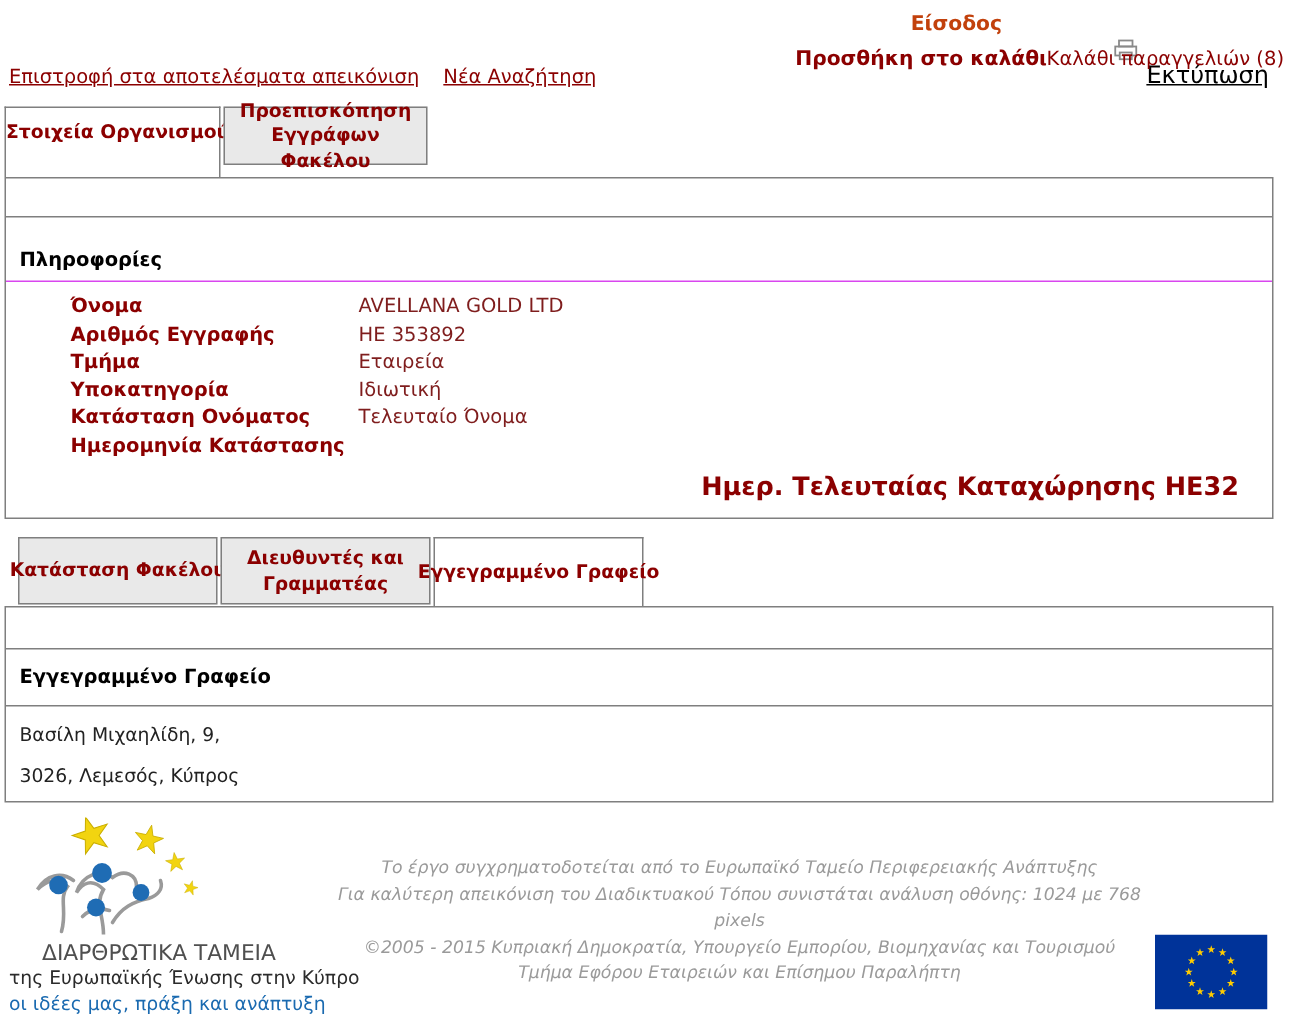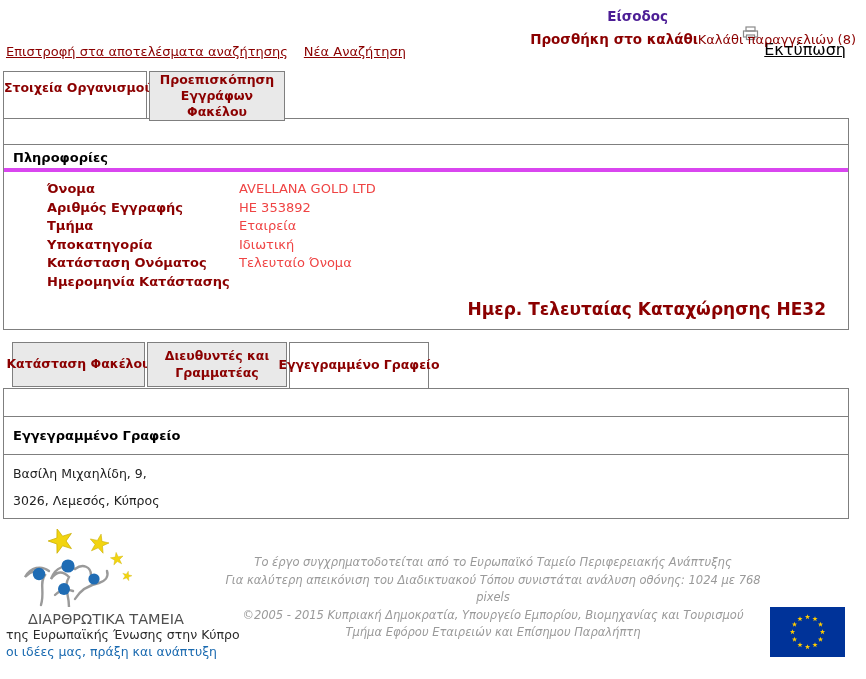--- a/index.html
+++ b/index.html
@@ -3,41 +3,41 @@
 <meta charset="utf-8">
 <style>
   * { margin:0; padding:0; box-sizing:border-box; }
   html,body { background:#fff; }
   .page {
     position:relative; width:866px; height:679px; overflow:hidden; background:#fff;
     font-family:"DejaVu Sans","Liberation Sans",sans-serif; font-size:13px; color:#1a1a1a;
   }
   
   .header { position:relative; height:71px; }
-  .login { position:absolute; top:8px; right:198px; font-weight:bold; color:#4c1d95; font-size:13.5px; cursor:pointer; }
+  .login { position:absolute; top:8px; right:198px; font-weight:bold; color:#c2410c; font-size:13.5px; cursor:pointer; }
   .printwrap { position:absolute; top:8px; right:20px; display:flex; align-items:center; gap:5px; color:#8a8a8a; }
   .printwrap a { color:#000000; text-decoration:underline; font-size:16px; cursor:pointer;margin-top:32px; }
   .addcart { position:absolute; top:31px; right:168px; font-weight:bold; color:#8b0000; font-size:13.5px; cursor:pointer; }
   .cart { position:absolute; top:32px; right:10px; color:#8b0000; font-size:13px; cursor:pointer; }
   .leftlinks { position:absolute; top:44px; left:6px; display:flex; gap:16px; }
   .leftlinks span { color:#8b0000; text-decoration:underline; cursor:pointer; font-size:13px; }
   
   .tabs1 { display:flex; margin-left:3px; height:47px; align-items:flex-start; position:relative; z-index:2; }
   .tab { font-weight:bold; color:#8b0000; font-size:12.5px; text-align:center; cursor:pointer; }
   .tab1a { width:144px; height:47px; background:#fff; border:1px solid #7f7f7f; border-bottom:none;
            margin-bottom:-1px; padding-top:8px; white-space:nowrap; overflow:visible; }
-  .tab1b { width:136px; height:50px; background:#e9e9e9; border:1px solid #7f7f7f; margin-left:2px;
+  .tab1b { width:136px; height:39px; background:#e9e9e9; border:1px solid #7f7f7f; margin-left:2px;
            display:flex; align-items:center; justify-content:center; line-height:1.3; padding:2px 4px; }
   .box { margin:0 17px 0 3px; border:1px solid #7f7f7f; background:#fff; position:relative; z-index:1; }
   .strip { height:26px; border-bottom:1px solid #7f7f7f; }
-  .sec-title { height:27px; border-bottom:4px solid #d946ef; font-weight:bold; color:#000; padding:5px 9px; font-size:13px; }
+  .sec-title { height:27px; border-bottom:1px solid #d946ef; font-weight:bold; color:#000; padding:5px 9px; font-size:13px;margin-top:16px; }
   .fields { padding:8px 9px 0; }
   .frow { display:flex; line-height:18.5px; }
   .flabel { width:192px; font-weight:bold; color:#8b0000; flex:none;margin-left:34px; }
-  .fvalue { color:#ef4444; }
+  .fvalue { color:#7f1d1d; }
   .note { text-align:right; font-weight:bold; color:#8b0000; padding:8px 22px 10px 0; font-size:17px; }
   .tabs2 { display:flex; margin:12px 0 0 12px; height:46px; align-items:flex-start; position:relative; z-index:2; }
   .t2 { background:#e9e9e9; border:1px solid #7f7f7f; font-weight:bold; color:#8b0000; font-size:12.5px;
         display:flex; align-items:center; justify-content:center; text-align:center; height:45px; cursor:pointer; line-height:1.3; }
   .t2a { width:133px; white-space:nowrap; }
   .t2b { width:140px; margin-left:2px; padding:2px 6px; }
   .t2c { width:140px; margin-left:2px; background:#fff; border-bottom:none; height:46px; margin-bottom:-1px; white-space:nowrap; }
   .sec-title2 { height:38px; border-bottom:1px solid #7f7f7f; font-weight:bold; color:#000; padding:11px 9px; font-size:13px; }
   .strip2 { height:28px; border-bottom:1px solid #7f7f7f; }
   .address { padding:5px 9px 8px; color:#222; font-size:12.5px; }
@@ -66,21 +66,21 @@
         <rect x="4" y="1" width="9" height="4" fill="none" stroke="#8a8a8a" stroke-width="1.2"></rect>
         <rect x="1.5" y="5" width="14" height="6" fill="none" stroke="#8a8a8a" stroke-width="1.2"></rect>
         <rect x="4.5" y="9" width="8" height="4.5" fill="#fff" stroke="#8a8a8a" stroke-width="1.2"></rect>
         <line x1="5.8" y1="11" x2="11.2" y2="11" stroke="#8a8a8a" stroke-width="1"></line>
       </svg>
       <a>Εκτύπωση</a>
     </span>
     <span class="addcart">Προσθήκη στο καλάθι</span>
     <span class="cart">Καλάθι παραγγελιών (8)</span>
     <div class="leftlinks">
-      <span>Επιστροφή στα αποτελέσματα αναζήτησης</span>
+      <span>Επιστροφή στα αποτελέσματα απεικόνιση</span>
       <span>Νέα Αναζήτηση</span>
     </div>
   </div>
 
   <div class="tabs1">
     <div class="tab tab1a">Στοιχεία Οργανισμού</div>
     <div class="tab tab1b">Προεπισκόπηση Εγγράφων Φακέλου</div>
   </div>
 
   <div class="box">

